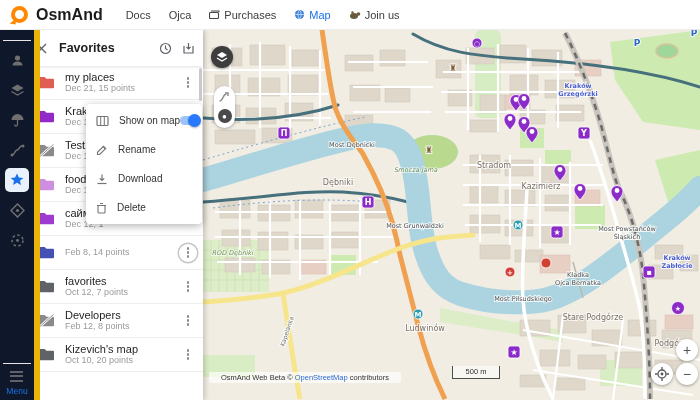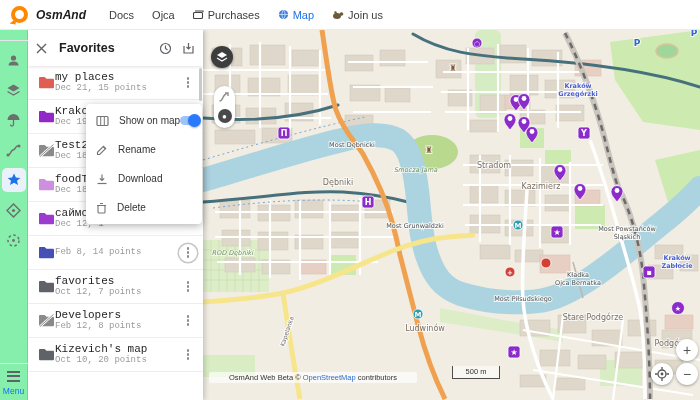--- a/index.html
+++ b/index.html
@@ -3,44 +3,44 @@
 <meta charset="utf-8">
 <style>
   * { margin:0; padding:0; box-sizing:border-box; }
   html,body { width:700px; height:400px; overflow:hidden; font-family:"Liberation Sans","DejaVu Sans",sans-serif; background:#fff; }
   #app { position:relative; width:700px; height:400px; }
 
   
   #navbar { position:absolute; left:0; top:0; width:700px; height:30px; background:#fff; border-bottom:1px solid #ececec; display:flex; align-items:center; z-index:40; }
   .logo { width:17px; height:17px; border-radius:50%; border:4.5px solid #ff8800; margin-left:11px; position:relative; }
   .logo:after { content:""; position:absolute; left:-5px; bottom:-5px; width:0; height:0; border-left:6px solid transparent; border-bottom:6px solid #ff8800; transform:rotate(10deg); }
-  .brand { font-size:12px; font-weight:bold; color:#1b1b1b; margin-left:8px; margin-right:14px;font-style:italic; }
+  .brand { font-size:16px; font-weight:bold; color:#1b1b1b; margin-left:8px; margin-right:14px; }
   .nav-item { font-size:11px; color:#3c3c3c; margin:16px 9px; display:flex; align-items:center; gap:4px; cursor:pointer; white-space:nowrap; }
   .nav-item.active { color:#1a73e8; }
   .nav-ico { display:inline-flex; }
 
   
-  #rail { position:absolute; left:0; top:30px; width:28px; height:370px; background:#86efac; border-right:1px solid #eab308; z-index:30; display:flex; flex-direction:column; align-items:center; }
+  #rail { position:absolute; left:0; top:30px; width:40px; height:370px; background:#0f172a; border-right:6px solid #eab308; z-index:30; display:flex; flex-direction:column; align-items:center; }
   .rail-sep { width:28px; height:1px; background:#e6e6e6; margin:4px 0; }
   .rail-btn { width:24px; height:24px; margin:3px 0; display:flex; align-items:center; justify-content:center; color:#6f6f6f; border-radius:5px; cursor:pointer; }
   .rail-btn.active { color:#1a73e8; background:#eaf1fb; }
   .rail-spacer { flex:1; }
   #rail-menu { display:flex; flex-direction:column; align-items:center; margin-bottom:4px; cursor:pointer; }
   #rail-menu .bars i { display:block; width:13px; height:2px; background:#5f6368; margin:2.5px 0; }
   #rail-menu span { font-size:8.5px; color:#1a73e8; margin-top:2px; }
 
   
   #panel { position:absolute; left:28px; top:30px; width:175px; height:370px; background:#fff; z-index:20; box-shadow:2px 0 5px rgba(0,0,0,.18); }
   #panel-header { height:36px; display:flex; align-items:center; padding:0 8px; box-shadow:0 1px 3px rgba(0,0,0,.12); position:relative; z-index:3; background:#fff; }
   .hicon { color:#5f6368; display:flex; cursor:pointer; }
   #panel-title { font-size:12.5px; font-weight:bold; color:#202020; margin-left:12px; flex:1; }
   #panel-header .hicon + .hicon { margin-left:10px; }
   #fav-list { position:absolute; left:0; top:36px; right:0; bottom:0; overflow:hidden; }
   .fav-item { height:34px; display:flex; align-items:center; padding:0 6px 0 10px; border-bottom:1px solid #eeeeee; position:relative; }
-  .fav-txt { flex:1; overflow:hidden; white-space:nowrap;font-family:Liberation Mono, monospace; }
+  .fav-txt { flex:1; margin-left:10px; overflow:hidden; white-space:nowrap; }
   .fav-name { font-size:11px; color:#1f1f1f; line-height:12px; }
   .fav-sub { font-size:9px; color:#9a9a9a; line-height:11px; }
   .kebab { width:18px; height:18px; border-radius:50%; display:flex; flex-direction:column; align-items:center; justify-content:center; gap:1.5px; cursor:pointer; }
   .kebab i { width:2.5px; height:2.5px; border-radius:50%; background:#8a8a8a; }
   .kebab.ring { box-shadow:0 0 0 1.5px #c6c6c6; }
   #scroll-thumb { position:absolute; right:1px; top:38px; width:3px; height:33px; border-radius:2px; background:#c9c9c9; z-index:5; }
 
   
   #ctx-menu { position:absolute; left:58px; top:74px; width:116px; background:#fff; border-radius:4px; box-shadow:0 2px 8px rgba(0,0,0,.3); z-index:10; padding:2px 0; }
   .menu-item { height:29px; display:flex; align-items:center; padding:0 8px 0 10px; cursor:pointer; }
@@ -62,21 +62,21 @@
   .mbtn { position:absolute; width:22px; height:22px; border-radius:50%; background:#fff; box-shadow:0 1px 3px rgba(0,0,0,.35); display:flex; align-items:center; justify-content:center; color:#555; font-size:14px; cursor:pointer; z-index:15; }
   #btn-layers { left:8px; top:16px; background:#3d3d3d; color:#fff; }
   #search-pill { position:absolute; left:34px; top:11px; height:20px; border-radius:10px; background:#fff; box-shadow:0 1px 3px rgba(0,0,0,.3); display:flex; align-items:center; padding:0 9px; gap:5px; z-index:15; cursor:pointer; }
   #search-pill span { font-size:9.5px; color:#444; }
   #route-pill { position:absolute; left:11px; top:56px; width:21px; height:42px; border-radius:11px; background:#fff; box-shadow:0 1px 3px rgba(0,0,0,.3); display:flex; flex-direction:column; align-items:center; justify-content:space-between; padding:5px 0; z-index:15; }
   #route-pill .dark-dot { width:14px; height:14px; border-radius:50%; background:#4a4a4a; display:flex; align-items:center; justify-content:center; color:#fff; font-size:8px; cursor:pointer; }
   #zoom-in  { left:473px; top:309px; }
   #zoom-out { left:473px; top:333px; }
   #btn-locate { left:448px; top:333px; }
   #scalebar { position:absolute; left:249px; top:336px; width:48px; height:13px; border:1px solid #4d4d4d; border-top:none; background:rgba(255,255,255,.55); font-size:7.5px; color:#333; text-align:center; line-height:12px; z-index:14; }
-  #attribution { position:absolute; left:6px; top:342px; background:rgba(255,255,255,.65); border-radius:2px; font-size:7.5px; color:#333; padding:1px 20px; z-index:14; white-space:nowrap; }
+  #attribution { position:absolute; left:6px; top:342px; background:rgba(255,255,255,.65); border-radius:2px; font-size:7.5px; color:#333; padding:1px 12px; z-index:14; white-space:nowrap; }
   #attribution a { color:#2b6cd4; text-decoration:none; }
 </style>
 </head>
 <body>
 
 <div id="app">
 
   <div id="navbar">
     <div class="logo"></div>
     <div class="brand">OsmAnd</div>

